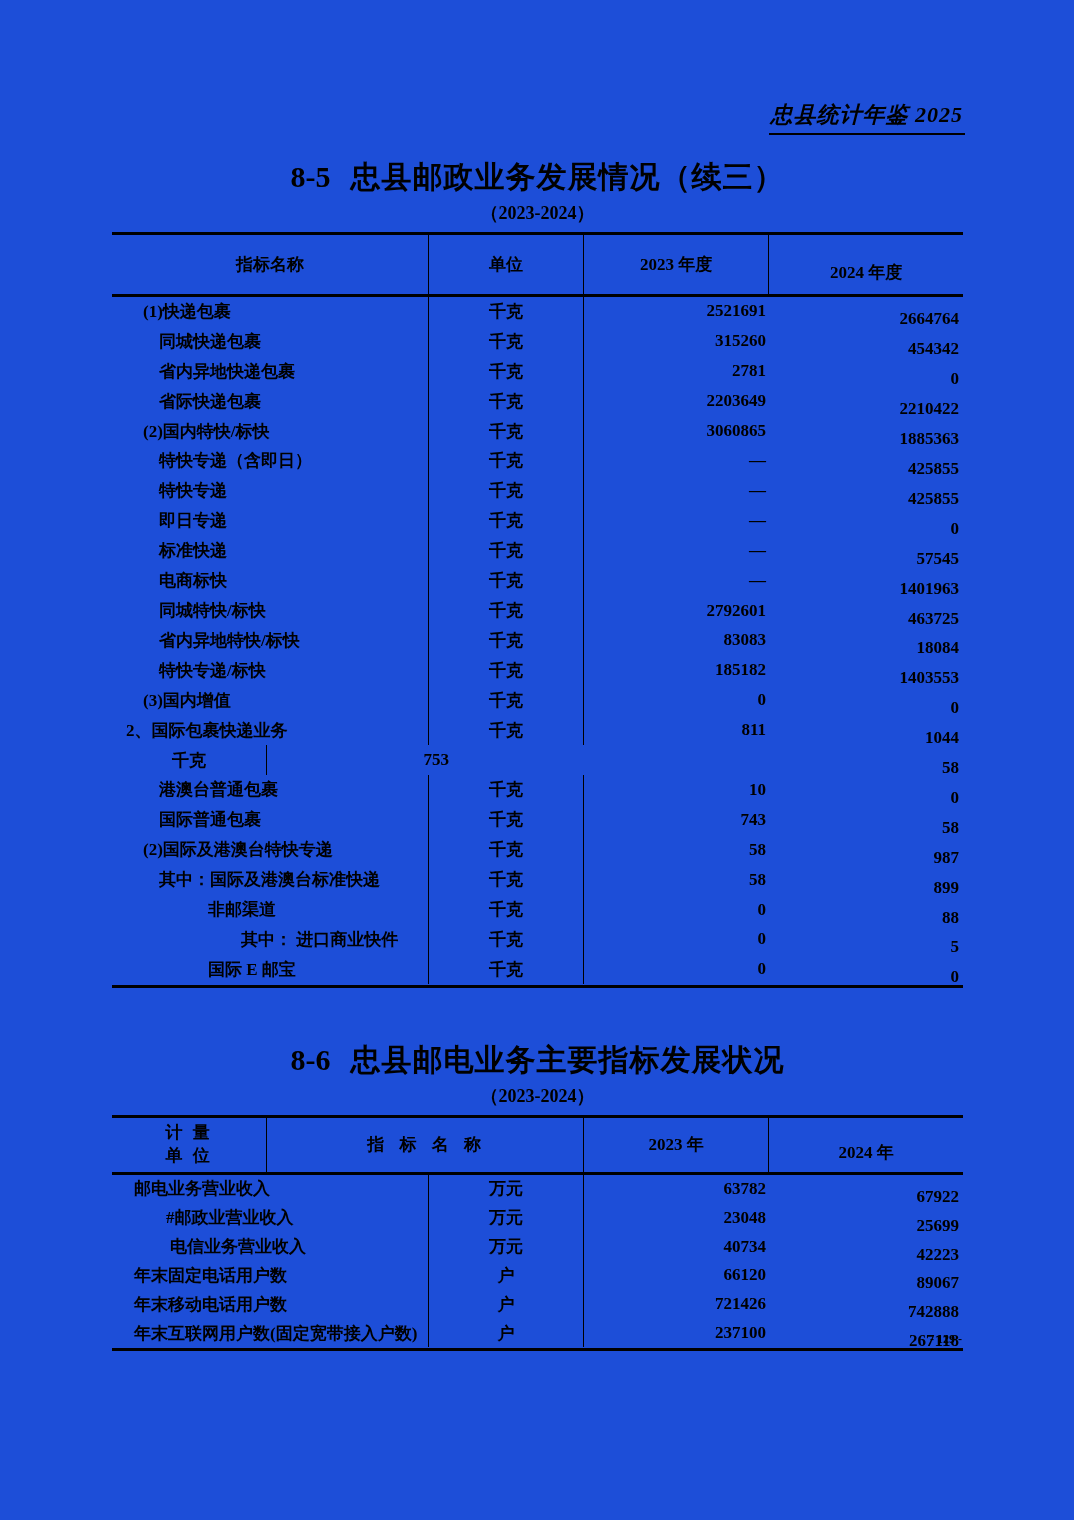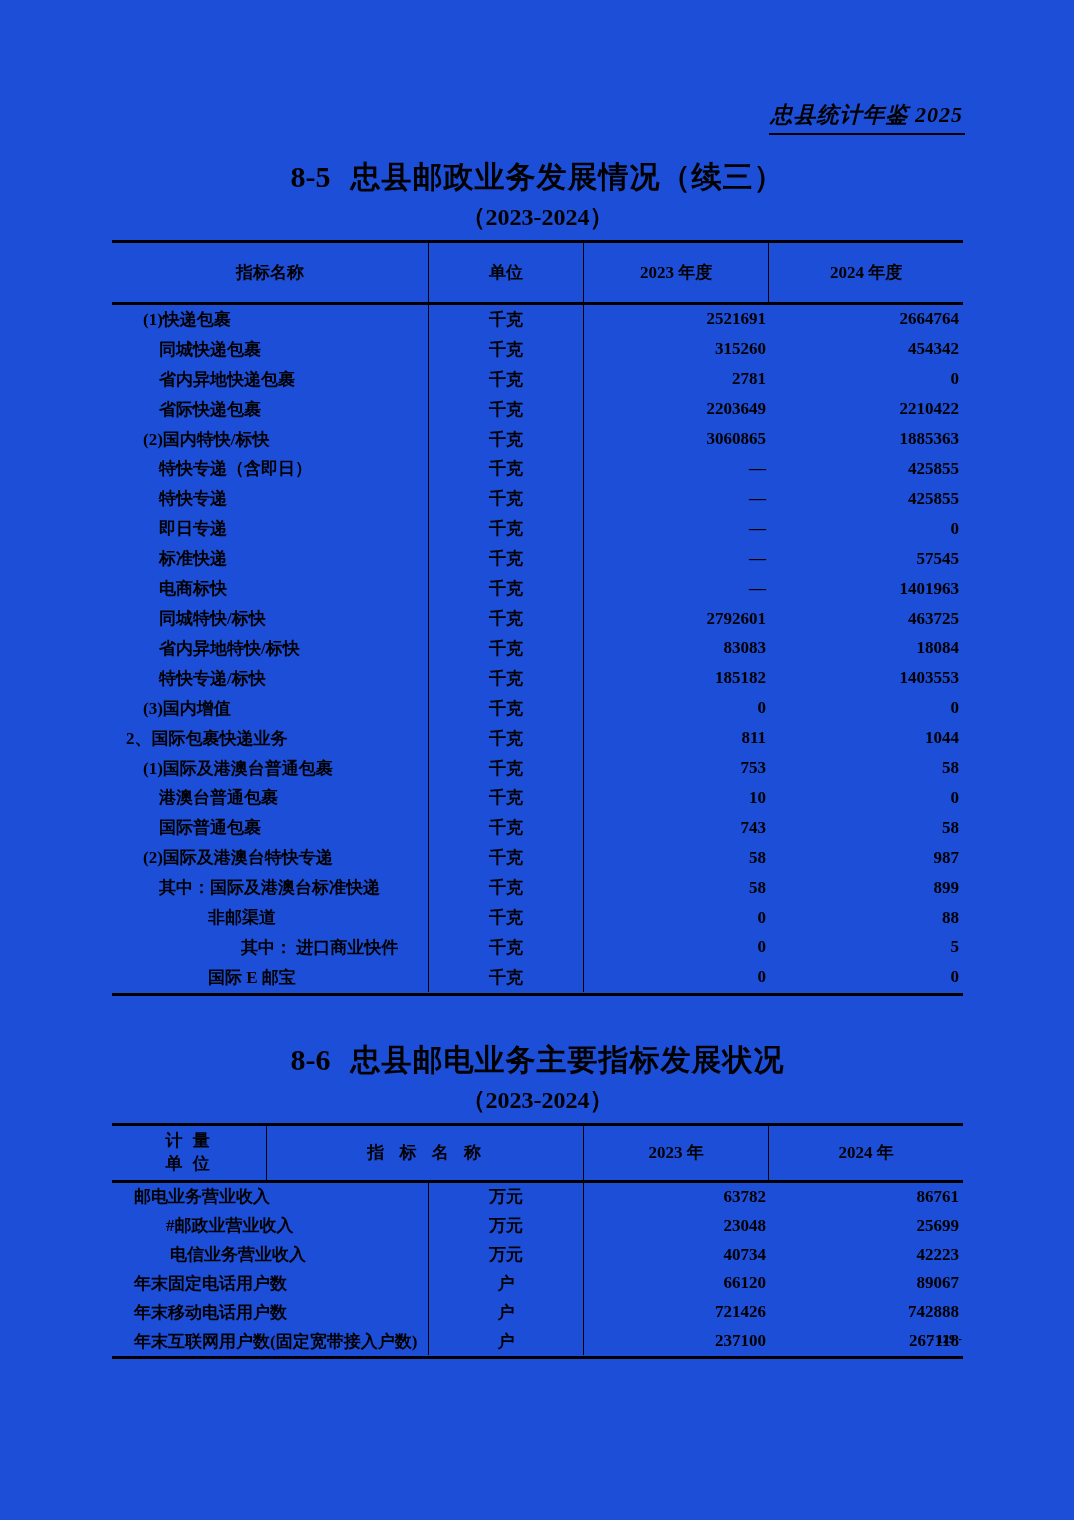--- a/index.html
+++ b/index.html
@@ -17,32 +17,32 @@
     letter-spacing:1px;
     border-bottom:2px solid #000; padding:0 2px 3px 2px;
   }
 
   .block { position:absolute; left:112px; width:851px; }
   #block-1 { top:157px; }
   #block-2 { top:1040px; }
 
   .tbl-title { text-align:center; font-size:30px; font-weight:bold; line-height:1.35; letter-spacing:1px; }
   .tbl-title .num { margin-right:20px; letter-spacing:0; }
-  .tbl-subtitle { text-align:center; font-size:24px; font-weight:bold; margin-top:3px; letter-spacing:0; }
+  .tbl-subtitle { text-align:center; font-size:18px; font-weight:bold; margin-top:3px; letter-spacing:0; }
 
   .tbl { margin-top:7px; border-top:3px solid #000; }
   .thead { display:flex; border-bottom:3px solid #000; }
   #block-1 .thead { height:62px; }
   #block-2 .thead { height:57px; }
 
   .c { display:flex; align-items:center; height:100%; font-size:17px; }
   .c1 { width:317px; border-right:1px solid #000; }
   .c2 { width:155px; border-right:1px solid #000; justify-content:center; }
   .c3 { width:185px; justify-content:flex-end; padding-right:3px; }
-  .c4 { flex:1; justify-content:flex-end; padding-right:4px; }
+  .c4 { flex:1; justify-content:flex-end; padding-right:4px;margin-top:8px; }
   .thead .c1 { justify-content:center; }
   .thead .c3 { border-right:1px solid #000; justify-content:center; padding-right:0; }
   .thead .c4 { justify-content:center; padding-right:0; }
 
   .tbody { display:flex; flex-direction:column; border-bottom:3px solid #000; }
   #block-1 .tbody { height:691px; }
   #block-2 .tbody { height:176px; }
   .row { flex:1; display:flex; }
   .row .c { font-size:17px; }
   .row .c1 { justify-content:flex-start;text-align:center; }
@@ -180,21 +180,20 @@
   </div>
 
   <div class="row">
     <div class="c c1 ind-0">2、国际包裹快递业务</div>
     <div class="c c2">千克</div>
     <div class="c c3">811</div>
     <div class="c c4">1044</div>
   </div>
 
   <div class="row">
-    <div class="c c1 ind-1">(1)国际及港澳台普通包裹</div>
     <div class="c c2">千克</div>
     <div class="c c3">753</div>
     <div class="c c4">58</div>
   </div>
 
   <div class="row">
     <div class="c c1 ind-2">港澳台普通包裹</div>
     <div class="c c2">千克</div>
     <div class="c c3">10</div>
     <div class="c c4">0</div>
@@ -256,21 +255,21 @@
         </div>
         <div class="c c1 spread">指 标 名 称</div>
         <div class="c c3">2023 年</div>
         <div class="c c4">2024 年</div>
       </div>
       <div class="tbody">
   <div class="row">
     <div class="c c1 ind-0">邮电业务营业收入</div>
     <div class="c c2">万元</div>
     <div class="c c3">63782</div>
-    <div class="c c4">86761</div>
+    <div class="c c4">67922</div>
   </div>
 
   <div class="row">
     <div class="c c1 ind-1">#邮政业营业收入</div>
     <div class="c c2">万元</div>
     <div class="c c3">23048</div>
     <div class="c c4">25699</div>
   </div>
 
   <div class="row">

